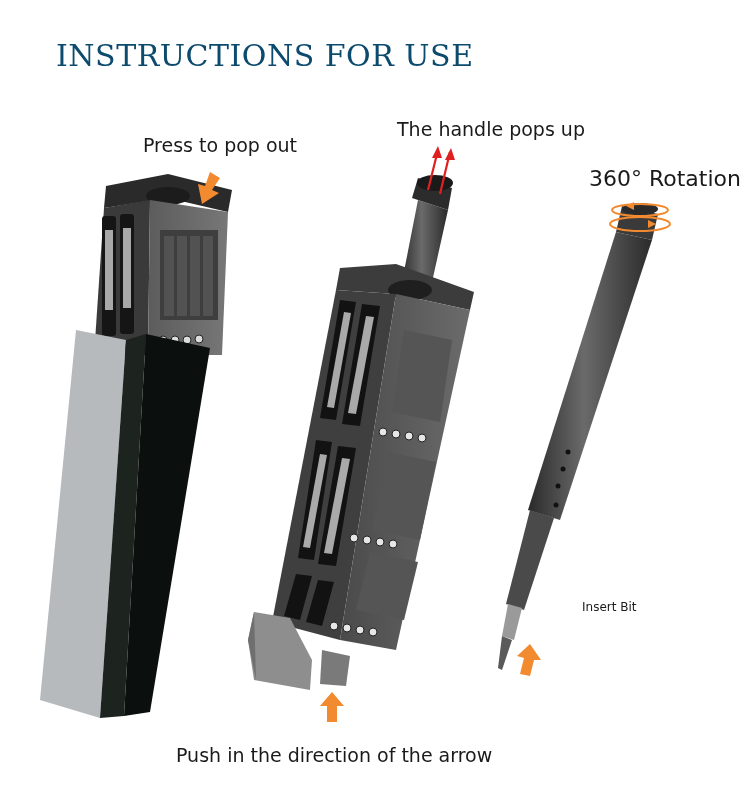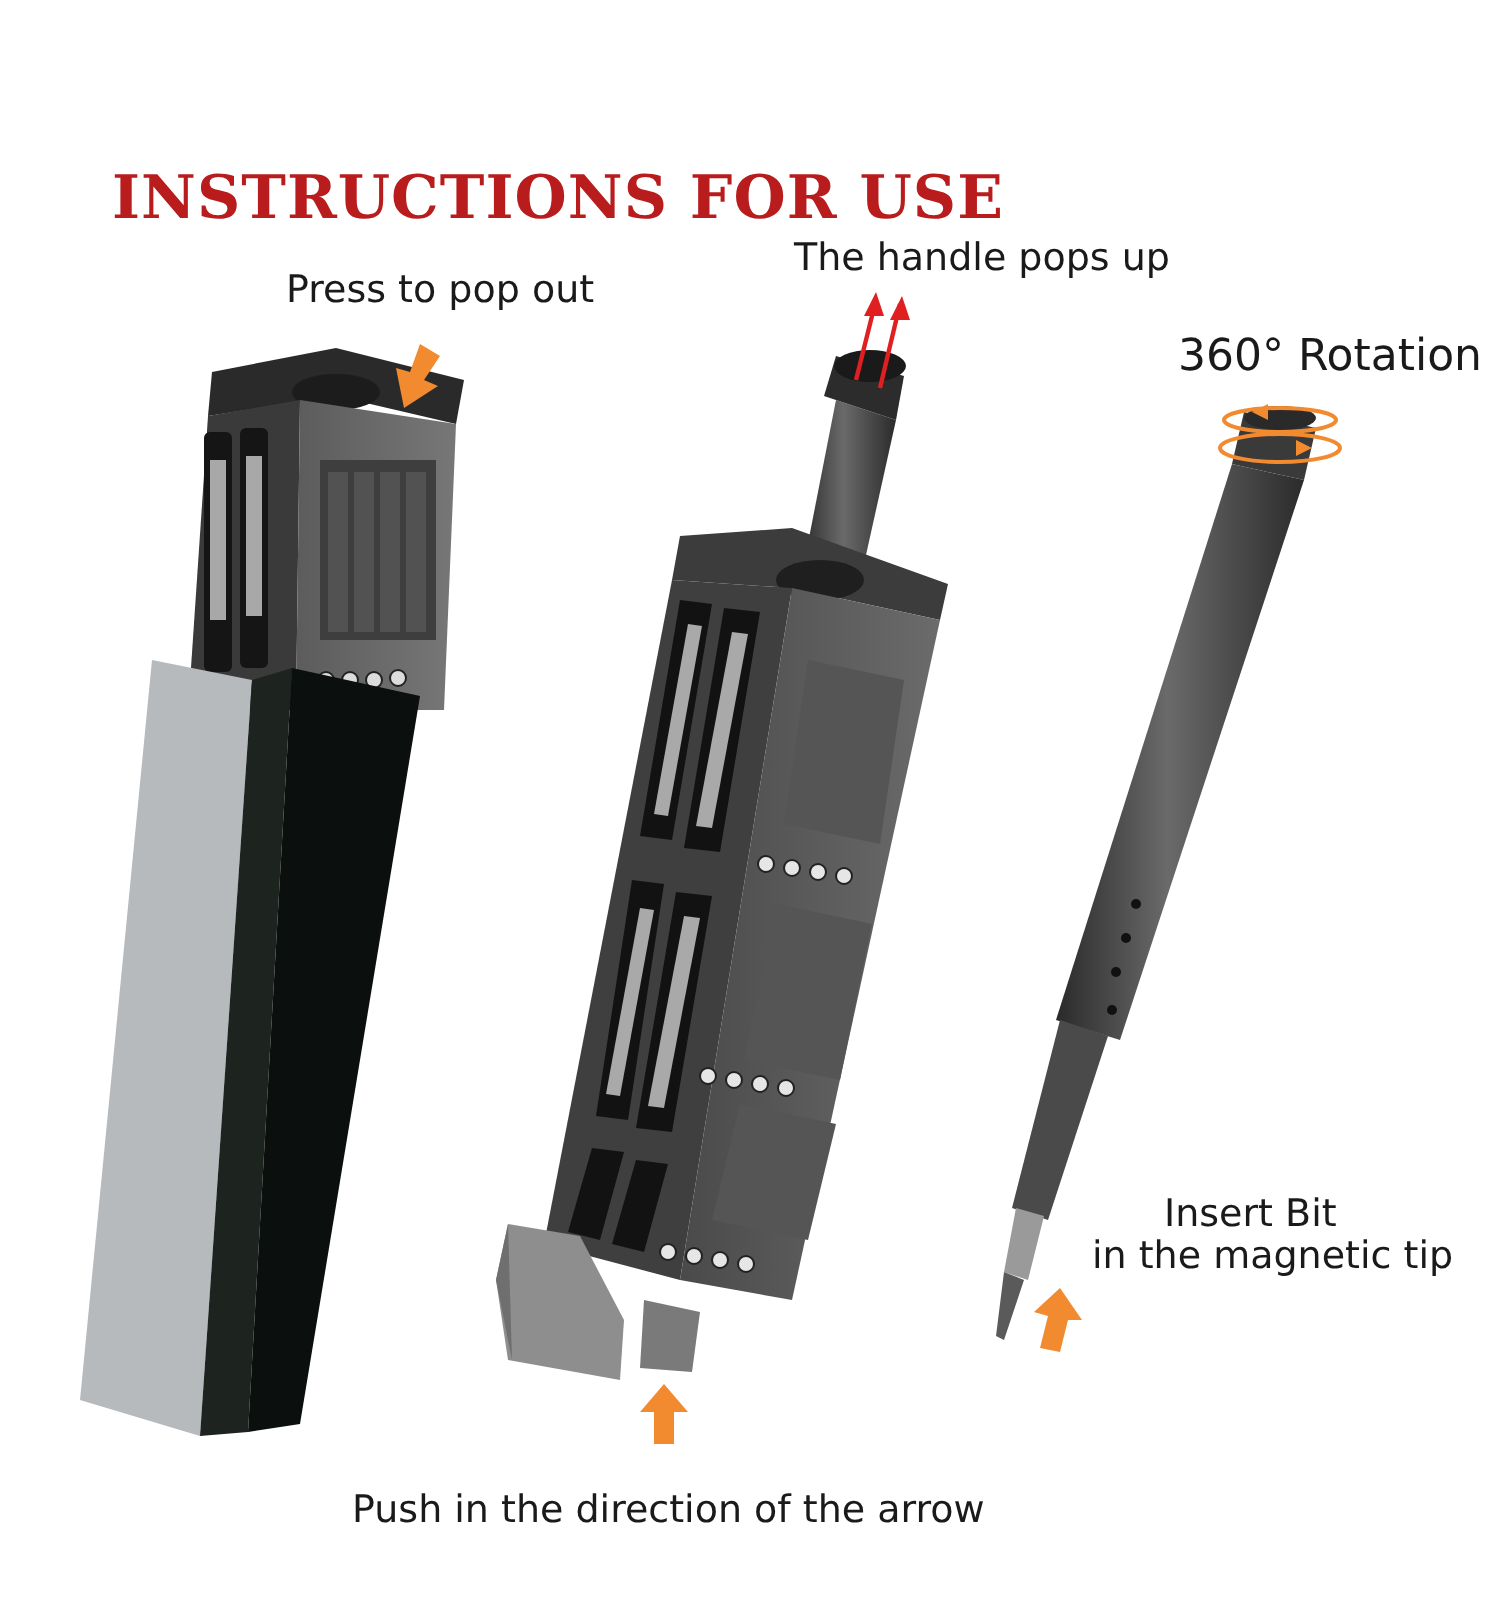--- a/index.html
+++ b/index.html
@@ -1,39 +1,38 @@
 <!DOCTYPE html>
 <html><head>
 <meta charset="utf-8">
 <style>
   html, body { margin:0; padding:0; background:#ffffff; }
   body { width:750px; height:800px; position:relative; overflow:hidden; font-family:"DejaVu Sans", sans-serif; }
-  .title { position:absolute; left:56px; top:38px; font-family:"DejaVu Serif", serif; font-weight:bold; font-size:30px; color:#b91c1c; letter-spacing:0.5px; white-space:nowrap;margin-top:44px; }
+  .title { position:absolute; left:56px; top:38px; font-family:"DejaVu Serif", serif; font-weight:normal; font-size:30px; color:#0c4a6e; letter-spacing:0.5px; white-space:nowrap; }
   .label { position:absolute; color:#1a1a1a; font-size:19px; white-space:nowrap; line-height:1.1; }
   .label.multi { white-space:normal; }
   #lbl-press { left:143px; top:135px; }
   #lbl-handle { left:397px; top:119px; }
   #lbl-rotation { left:589px; top:167px; font-size:22px; }
-  #lbl-insert { left:546px; top:597px; width:200px; font-size:19px; line-height:21px; }
+  #lbl-insert { left:546px; top:597px; width:200px; font-size:12px; line-height:21px; }
   #lbl-insert .l1 { display:block; padding-left:36px; }
   #lbl-insert span { display:block; }
   #lbl-push { left:176px; top:745px; }
   svg.art { position:absolute; left:0; top:0; }
 </style>
 </head>
 <body>
 
 <div class="title">INSTRUCTIONS FOR USE</div>
 
 <div class="label" id="lbl-press">Press to pop out</div>
 <div class="label" id="lbl-handle">The handle pops up</div>
 <div class="label" id="lbl-rotation">360° Rotation</div>
 <div class="label multi" id="lbl-insert">
   <span class="l1">Insert Bit</span>
-  <span>in the magnetic tip</span>
 </div>
 <div class="label" id="lbl-push">Push in the direction of the arrow</div>
 
 <svg class="art" width="750" height="800" viewBox="0 0 750 800" xmlns="http://www.w3.org/2000/svg">
   <defs>
     <linearGradient id="gTube" x1="0" x2="1" y1="0" y2="0">
       <stop offset="0" stop-color="#2a2a2a"></stop>
       <stop offset="0.45" stop-color="#6a6a6a"></stop>
       <stop offset="1" stop-color="#2b2b2b"></stop>
     </linearGradient>

